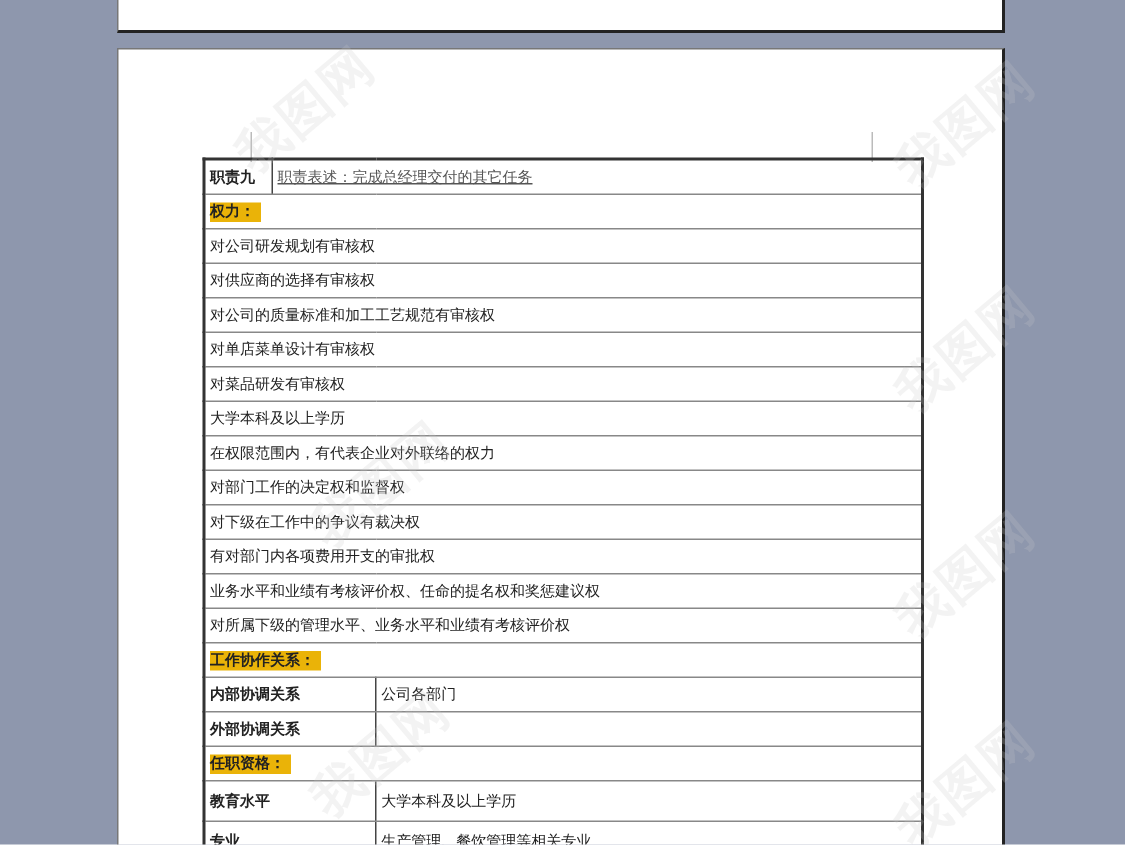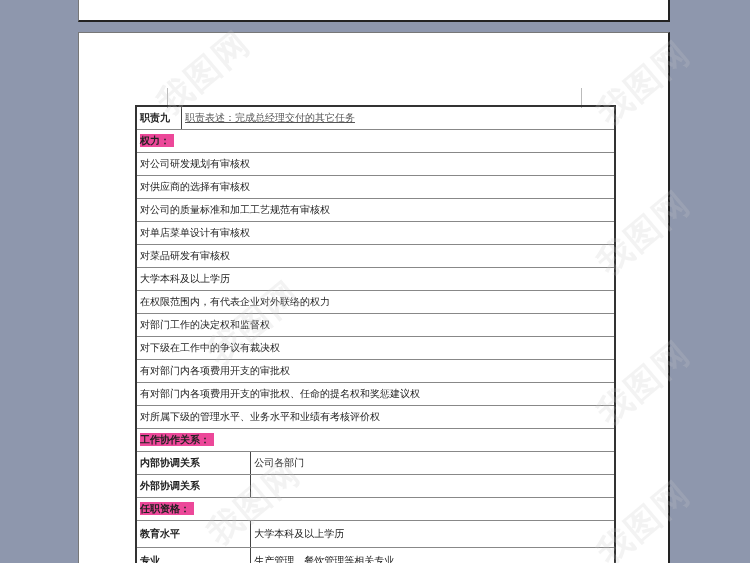--- a/index.html
+++ b/index.html
@@ -28,21 +28,21 @@
       font-size: 10px; color: #222;
     }
     table.doc td {
       border: 1px solid #444;
       border-top: 1px solid #888; border-bottom: 1px solid #888;
       height: 22px; padding: 0 3px; white-space: nowrap;
     }
     table.doc { border: 2px solid #333; }
     .hdr-label { font-weight: bold; font-family: Liberation Mono, monospace; width: 38px; font-size: 10px; }
     .section td { font-weight: bold; font-family: "DejaVu Sans", sans-serif; font-size: 10px; border-top: 2px solid #333; }
-    .section span { background: #ec4899; padding: 1px 4px 1px 0; }
+    .section span { background: #eab308; padding: 1px 4px 1px 0; }
     .sub-label { font-family: "DejaVu Sans", sans-serif; font-weight: bold; text-align: left; width: 66px; font-size: 10px; }
     .desc { color: #555; text-decoration: underline; }
     .watermark {
       position: absolute; font-family: "DejaVu Sans", sans-serif; font-size: 34px; font-weight: bold;
       color: rgba(200,200,200,0.22); transform: rotate(-40deg); pointer-events: none; letter-spacing: 2px;
     }
   </style>
 </head>
 <body>
 
@@ -84,21 +84,21 @@
   <tr>
         <td colspan="3">对部门工作的决定权和监督权</td>
       </tr>
   <tr>
         <td colspan="3">对下级在工作中的争议有裁决权</td>
       </tr>
   <tr>
         <td colspan="3">有对部门内各项费用开支的审批权</td>
       </tr>
   <tr>
-        <td colspan="3">有对部门内各项费用开支的审批权、任命的提名权和奖惩建议权</td>
+        <td colspan="3">业务水平和业绩有考核评价权、任命的提名权和奖惩建议权</td>
       </tr>
   <tr>
         <td colspan="3">对所属下级的管理水平、业务水平和业绩有考核评价权</td>
       </tr>
   <tr class="section">
     <td colspan="3"><span>工作协作关系：</span></td>
   </tr>
   <tr>
     <td class="sub-label" colspan="2">内部协调关系</td>
     <td>公司各部门</td>

